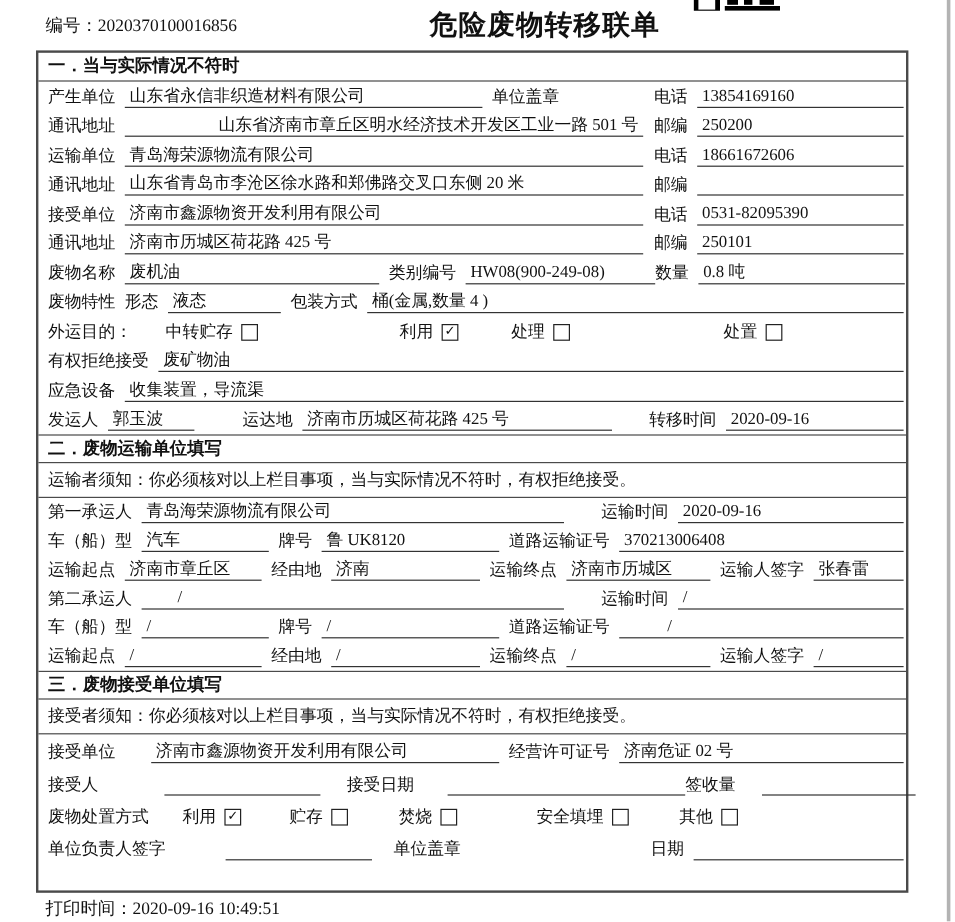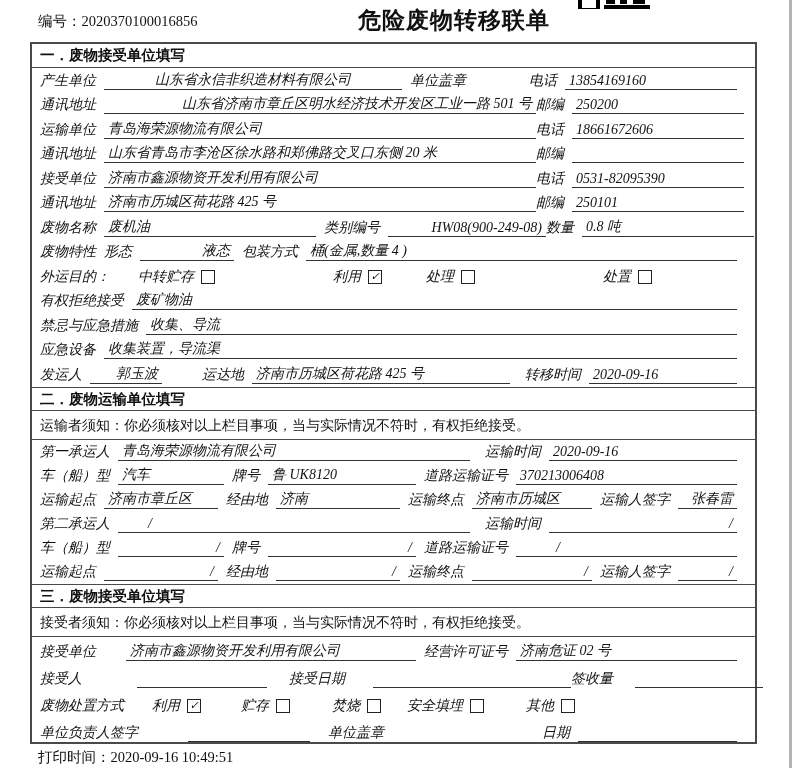--- a/index.html
+++ b/index.html
@@ -23,32 +23,32 @@
     position:absolute; left:30px; top:42px; width:727px; height:702px;
     border:2px solid #4a4a4a; box-sizing:border-box;
   }
   .sec-title {
     font-weight:bold; height:24px; line-height:23px; padding-left:8px;
     border-bottom:1.5px solid #4a4a4a; font-size:14.5px; box-sizing:border-box;
   }
   .bt { border-top:1.5px solid #4a4a4a; }
   .notice { height:29px; line-height:29px; padding-left:8px; border-bottom:1.5px solid #4a4a4a; box-sizing:border-box; white-space:nowrap; }
 
-  .r { display:flex; align-items:flex-end; padding:0 18px 3px 8px; box-sizing:border-box;font-style:italic; }
+  .r { display:flex; align-items:flex-end; padding:0 2px 3px 8px; box-sizing:border-box; }
   #s1 .r { height:24.5px; }
   #s2 .r { height:24px; }
   #s3 .r { height:27px; }
   .lbl { white-space:nowrap; flex:0 0 auto; }
   .val {
     border-bottom:1px solid #333; padding:0 4px; white-space:nowrap;
     box-sizing:border-box; min-height:17px; flex:0 0 auto; overflow:hidden;
   }
   .grow { flex:1 1 auto; }
   .ra { margin-left:auto; }
-  .c { text-align:right; }
+  .c { text-align:left; }
   .ml { margin-left:8px; }
   .cb {
     display:inline-block; width:12px; height:12px; border:1.5px solid #222;
     line-height:11px; text-align:center; font-size:11px; margin-left:7px;
     vertical-align:1px; flex:0 0 auto;
   }
   .cbl { white-space:nowrap; display:flex; align-items:center; }
   .footer { position:absolute; left:38px; top:748px; font-size:14.5px; white-space:nowrap; }
 </style>
 </head>
@@ -61,25 +61,25 @@
   <div style="left:26px;top:5px;width:46px;height:4px;"></div>
   <div style="left:28px;top:0;width:9px;height:4px;"></div>
   <div style="left:42px;top:0;width:7px;height:4px;"></div>
   <div style="left:55px;top:0;width:12px;height:4px;"></div>
 </div>
 <div class="page-edge"></div>
 
 <div class="formbox">
 
   <div id="s1">
-    <div class="sec-title">一．废物接受单位填写</div>
+    <div class="sec-title">一．当与实际情况不符时</div>
 
     <div class="r">
       <span class="lbl">产生单位</span>
-      <span class="val ml" style="width:298px;text-align:center;">山东省永信非织造材料有限公司</span>
+      <span class="val ml" style="width:298px;">山东省永信非织造材料有限公司</span>
       <span class="lbl ml">单位盖章</span>
       <span class="lbl ra">电话</span>
       <span class="val ml" style="width:172px;">13854169160</span>
     </div>
 
     <div class="r">
       <span class="lbl">通讯地址</span>
       <span class="val ml" style="width:432px;text-align:right;">山东省济南市章丘区明水经济技术开发区工业一路 501 号</span>
       <span class="lbl ra">邮编</span>
       <span class="val ml" style="width:172px;margin-top:20px;">250200</span>
@@ -118,21 +118,21 @@
       <span class="val ml" style="width:212px;">废机油</span>
       <span class="lbl ml">类别编号</span>
       <span class="val ml c" style="width:158px;">HW08(900-249-08)</span>
       <span class="lbl ra">数量</span>
       <span class="val ml" style="width:172px;">0.8 吨</span>
     </div>
 
     <div class="r">
       <span class="lbl">废物特性</span>
       <span class="lbl ml">形态</span>
-      <span class="val ml" style="width:94px;text-align:right;">液态</span>
+      <span class="val ml" style="width:94px;">液态</span>
       <span class="lbl ml">包装方式</span>
       <span class="val ml grow">桶(金属,数量 4 )</span>
     </div>
 
     <div class="r">
       <span class="lbl">外运目的：</span>
       <span class="cbl" style="margin-left:28px;">
         <span>中转贮存</span>
         <span class="cb"><span></span></span>
       </span>
@@ -148,24 +148,20 @@
         <span>处置</span>
         <span class="cb"><span></span></span>
       </span>
     </div>
 
     <div class="r">
       <span class="lbl">有权拒绝接受</span>
       <span class="val ml grow">废矿物油</span>
     </div>
 
-    <div class="r">
-      <span class="lbl">禁忌与应急措施</span>
-      <span class="val ml grow">收集、导流</span>
-    </div>
 
     <div class="r">
       <span class="lbl">应急设备</span>
       <span class="val ml grow">收集装置，导流渠</span>
     </div>
 
     <div class="r">
       <span class="lbl">发运人</span>
       <span class="val ml c" style="width:72px;">郭玉波</span>
       <span class="lbl" style="margin-left:40px;">运达地</span>
@@ -261,21 +257,21 @@
         <span class="cb"><span>✓</span></span>
       </span>
       <span class="cbl" style="margin-left:40px;">
         <span>贮存</span>
         <span class="cb"><span></span></span>
       </span>
       <span class="cbl" style="margin-left:42px;">
         <span>焚烧</span>
         <span class="cb"><span></span></span>
       </span>
-      <span class="cbl" style="margin-left:26px;">
+      <span class="cbl" style="margin-left:66px;">
         <span>安全填埋</span>
         <span class="cb"><span></span></span>
       </span>
       <span class="cbl" style="margin-left:42px;">
         <span>其他</span>
         <span class="cb"><span></span></span>
       </span>
     </div>
 
     <div class="r">

